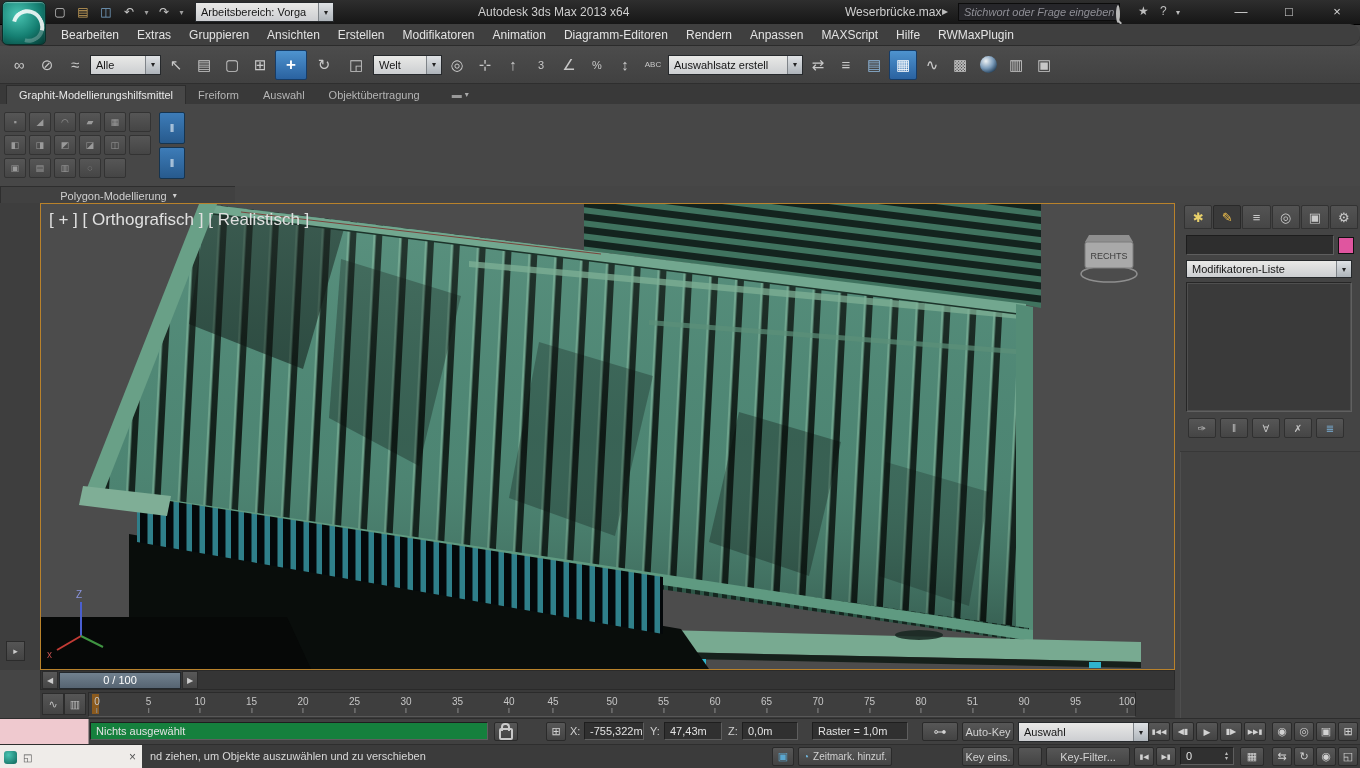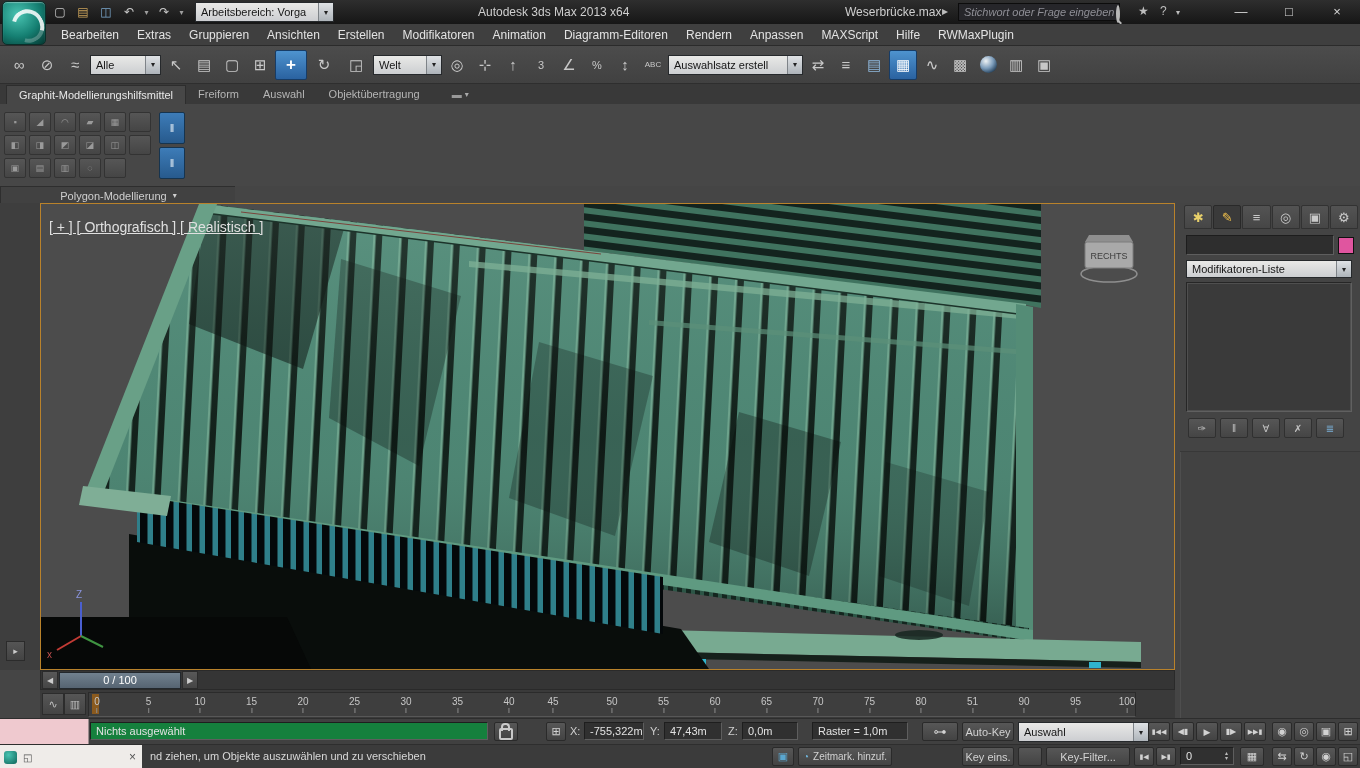--- a/index.html
+++ b/index.html
@@ -26,21 +26,21 @@
   .search{position:absolute;left:958px;top:3px;width:150px;height:16px;background:#26262a;border:1px solid #0c0c0c;
           color:#cfcfcf;font-size:11px;font-style:italic;padding:0 5px;}
   .search::placeholder{color:#8f8f96;font-style:italic;}
   .tb-ico{position:absolute;top:4px;color:#bdbdbd;font-size:12px;}
   .winbtn{position:absolute;top:0;width:46px;height:23px;display:flex;align-items:center;justify-content:center;color:#d8d8d8;font-size:13px;}
   .mag{width:8px;height:8px;border:2px solid #b9b9b9;border-radius:50%;position:relative;}
   .mag::after{content:"";position:absolute;width:5px;height:2px;background:#b9b9b9;transform:rotate(45deg);right:-4px;bottom:-2px;}
 
   
   .menubar{position:absolute;left:0;top:24px;width:1360px;height:22px;background:#3f3f3f;
-           border-bottom:1px solid #2b2b2b;display:flex;align-items:center;padding-left:52px;box-sizing:border-box;}
+           border-bottom:1px solid #2b2b2b;display:flex;align-items:center;padding-left:52px;box-sizing:border-box;border-radius:10px;}
   .menu-item{padding:0 9px;font-size:12px;color:#e3e3e3;height:22px;display:flex;align-items:center;}
 
   
   .toolbar{position:absolute;left:0;top:46px;width:1360px;height:38px;background:linear-gradient(#4c4c4c,#414141);
            border-bottom:1px solid #2e2e2e;display:flex;align-items:center;gap:2px;padding-left:6px;box-sizing:border-box;}
   .tbtn{width:26px;height:28px;display:flex;align-items:center;justify-content:center;color:#c8c8c8;font-size:15px;border-radius:2px;flex:none;}
   .tbtn.blue{background:linear-gradient(#4e93cf,#2a62a0);border:1px solid #173c66;color:#fff;}
   .sphere{width:17px;height:17px;border-radius:50%;background:radial-gradient(circle at 35% 30%,#eef2f4,#7c9cba 45%,#223e58 80%);}
   .teapot{width:18px;height:12px;border-radius:3px 9px 2px 2px;background:linear-gradient(#d7dee4,#67记758a 70%,#4c5a68);}
 
@@ -60,21 +60,21 @@
   .rb-btn.bluesel{background:linear-gradient(#3d7cb8,#275a8d);border-color:#16344f;color:#eaf2f8;font-size:11px;}
   .ribbon-footer{position:absolute;left:0;top:186px;width:235px;height:17px;background:#414141;border:1px solid #2e2e2e;
           display:flex;align-items:center;justify-content:center;gap:6px;font-size:11px;color:#cfcfcf;}
   .ribbon-footer-rest{position:absolute;left:235px;top:186px;width:1125px;height:17px;background:#454545;}
 
   
   .left-strip{position:absolute;left:0;top:203px;width:40px;height:467px;background:#3e3e3e;}
   .flyout-btn{position:absolute;left:6px;top:438px;width:17px;height:18px;background:linear-gradient(#555,#434343);
           border:1px solid #2b2b2b;color:#ccc;font-size:9px;display:flex;align-items:center;justify-content:center;}
   .viewport{position:absolute;left:40px;top:203px;width:1135px;height:467px;border:1px solid #b9822b;box-sizing:border-box;background:#4c4c4c;}
-  .vp-label{position:absolute;left:8px;top:15px;font-size:14px;color:#e0e0e0;z-index:5;white-space:nowrap;text-decoration:underline;}
+  .vp-label{position:absolute;left:8px;top:6px;font-size:17px;color:#e0e0e0;z-index:5;white-space:nowrap;}
 
   
   .cmd{position:absolute;left:1180px;top:203px;width:180px;height:515px;background:#444;}
   .cmd-tabs{display:flex;gap:1px;padding:2px 2px 3px 4px;}
   .cmd-tab{width:27px;height:22px;display:flex;align-items:center;justify-content:center;color:#c9c9c9;font-size:13px;
            background:linear-gradient(#535353,#464646);border:1px solid #323232;border-radius:2px 2px 0 0;}
   .cmd-tab.active{background:#3a3a3a;border-color:#292929;color:#f2c14b;}
   .cmd-name-row{display:flex;align-items:center;gap:4px;padding:3px 6px;}
   .obj-name{width:142px;height:16px;background:#2e2e2e;border:1px solid #1d1d1d;border-bottom-color:#5e5e5e;border-right-color:#5e5e5e;color:#ddd;font-size:11px;}
   .swatch{width:15px;height:15px;background:#e0559f;border:1px solid #111;}
@@ -206,21 +206,21 @@
         <span class="sphere"></span>
       </span>
     <span class="tbtn">▥</span>
     <span class="tbtn">▣</span>
     <span class="tbtn">
         <span class="teapot"></span>
       </span>
   </div>
 
   <div class="ribbon-tabs">
-    <span style="display:flex;">
+    <span style="display:flex;align-items:flex-end">
         <span class="ribbon-tab active">Graphit-Modellierungshilfsmittel</span>
         <span class="ribbon-tab">Freiform</span>
         <span class="ribbon-tab">Auswahl</span>
         <span class="ribbon-tab">Objektübertragung</span>
       </span>
     <span class="ribbon-pill">
       <span class="pill">▬</span>
       <span>▾</span>
     </span>
   </div>

